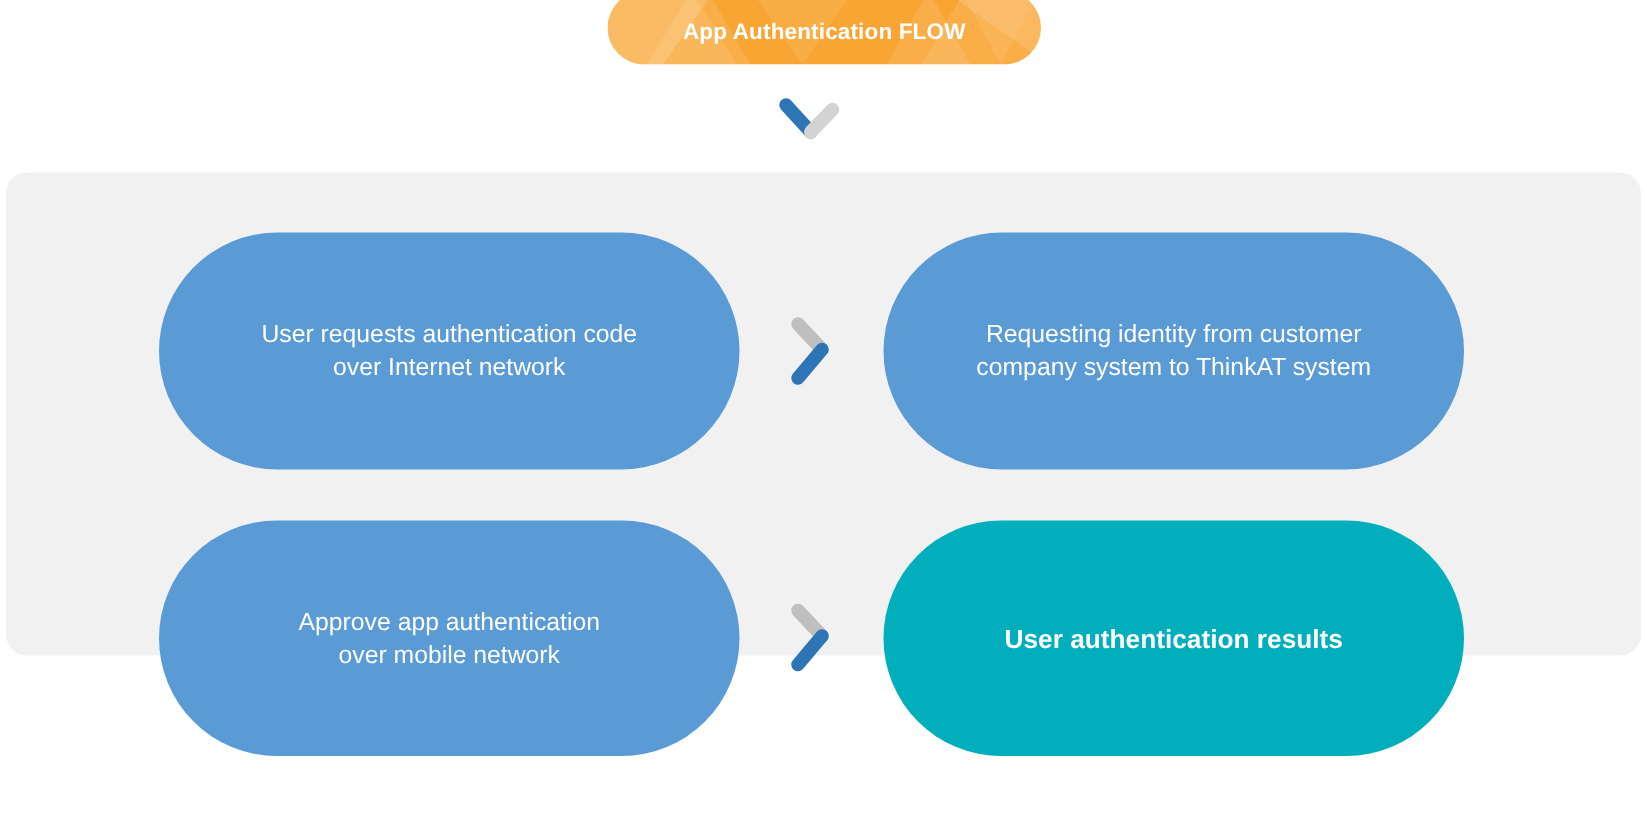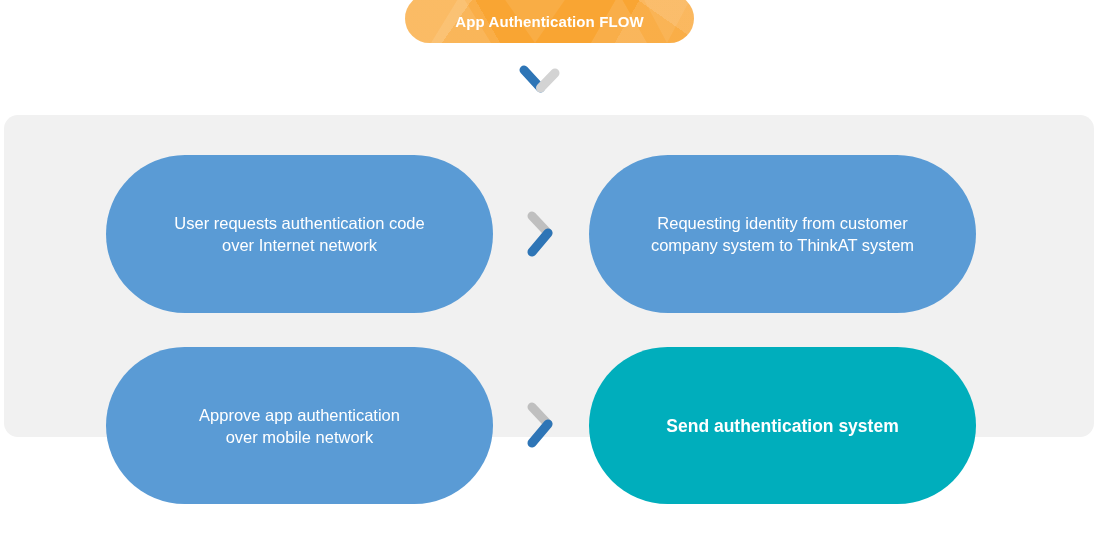--- a/index.html
+++ b/index.html
@@ -153,21 +153,21 @@
     <span class="step-label">Requesting identity from customer
 company system to ThinkAT system</span>
   </div>
 
   <div class="step-box blue" id="step-3" style="left:102px; top:232px;">
     <span class="step-label">Approve app authentication
 over mobile network</span>
   </div>
 
   <div class="step-box teal" id="step-4" style="left:585px; top:232px;">
-    <span class="step-label bold">Send authentication system</span>
+    <span class="step-label bold">User authentication results</span>
   </div>
 
   <div class="right-chevron" id="chevron-row-1" style="left:519px; top:92px;">
     <svg width="36" height="54" viewBox="0 0 36 54" xmlns="http://www.w3.org/2000/svg">
       <line x1="9" y1="9" x2="25" y2="26" stroke="#bfbfbf" stroke-width="9" stroke-linecap="round"></line>
       <line x1="25" y1="26" x2="9" y2="45" stroke="#2e75b6" stroke-width="9" stroke-linecap="round"></line>
     </svg>
   </div>
 
   <div class="right-chevron" id="chevron-row-2" style="left:519px; top:283px;">

